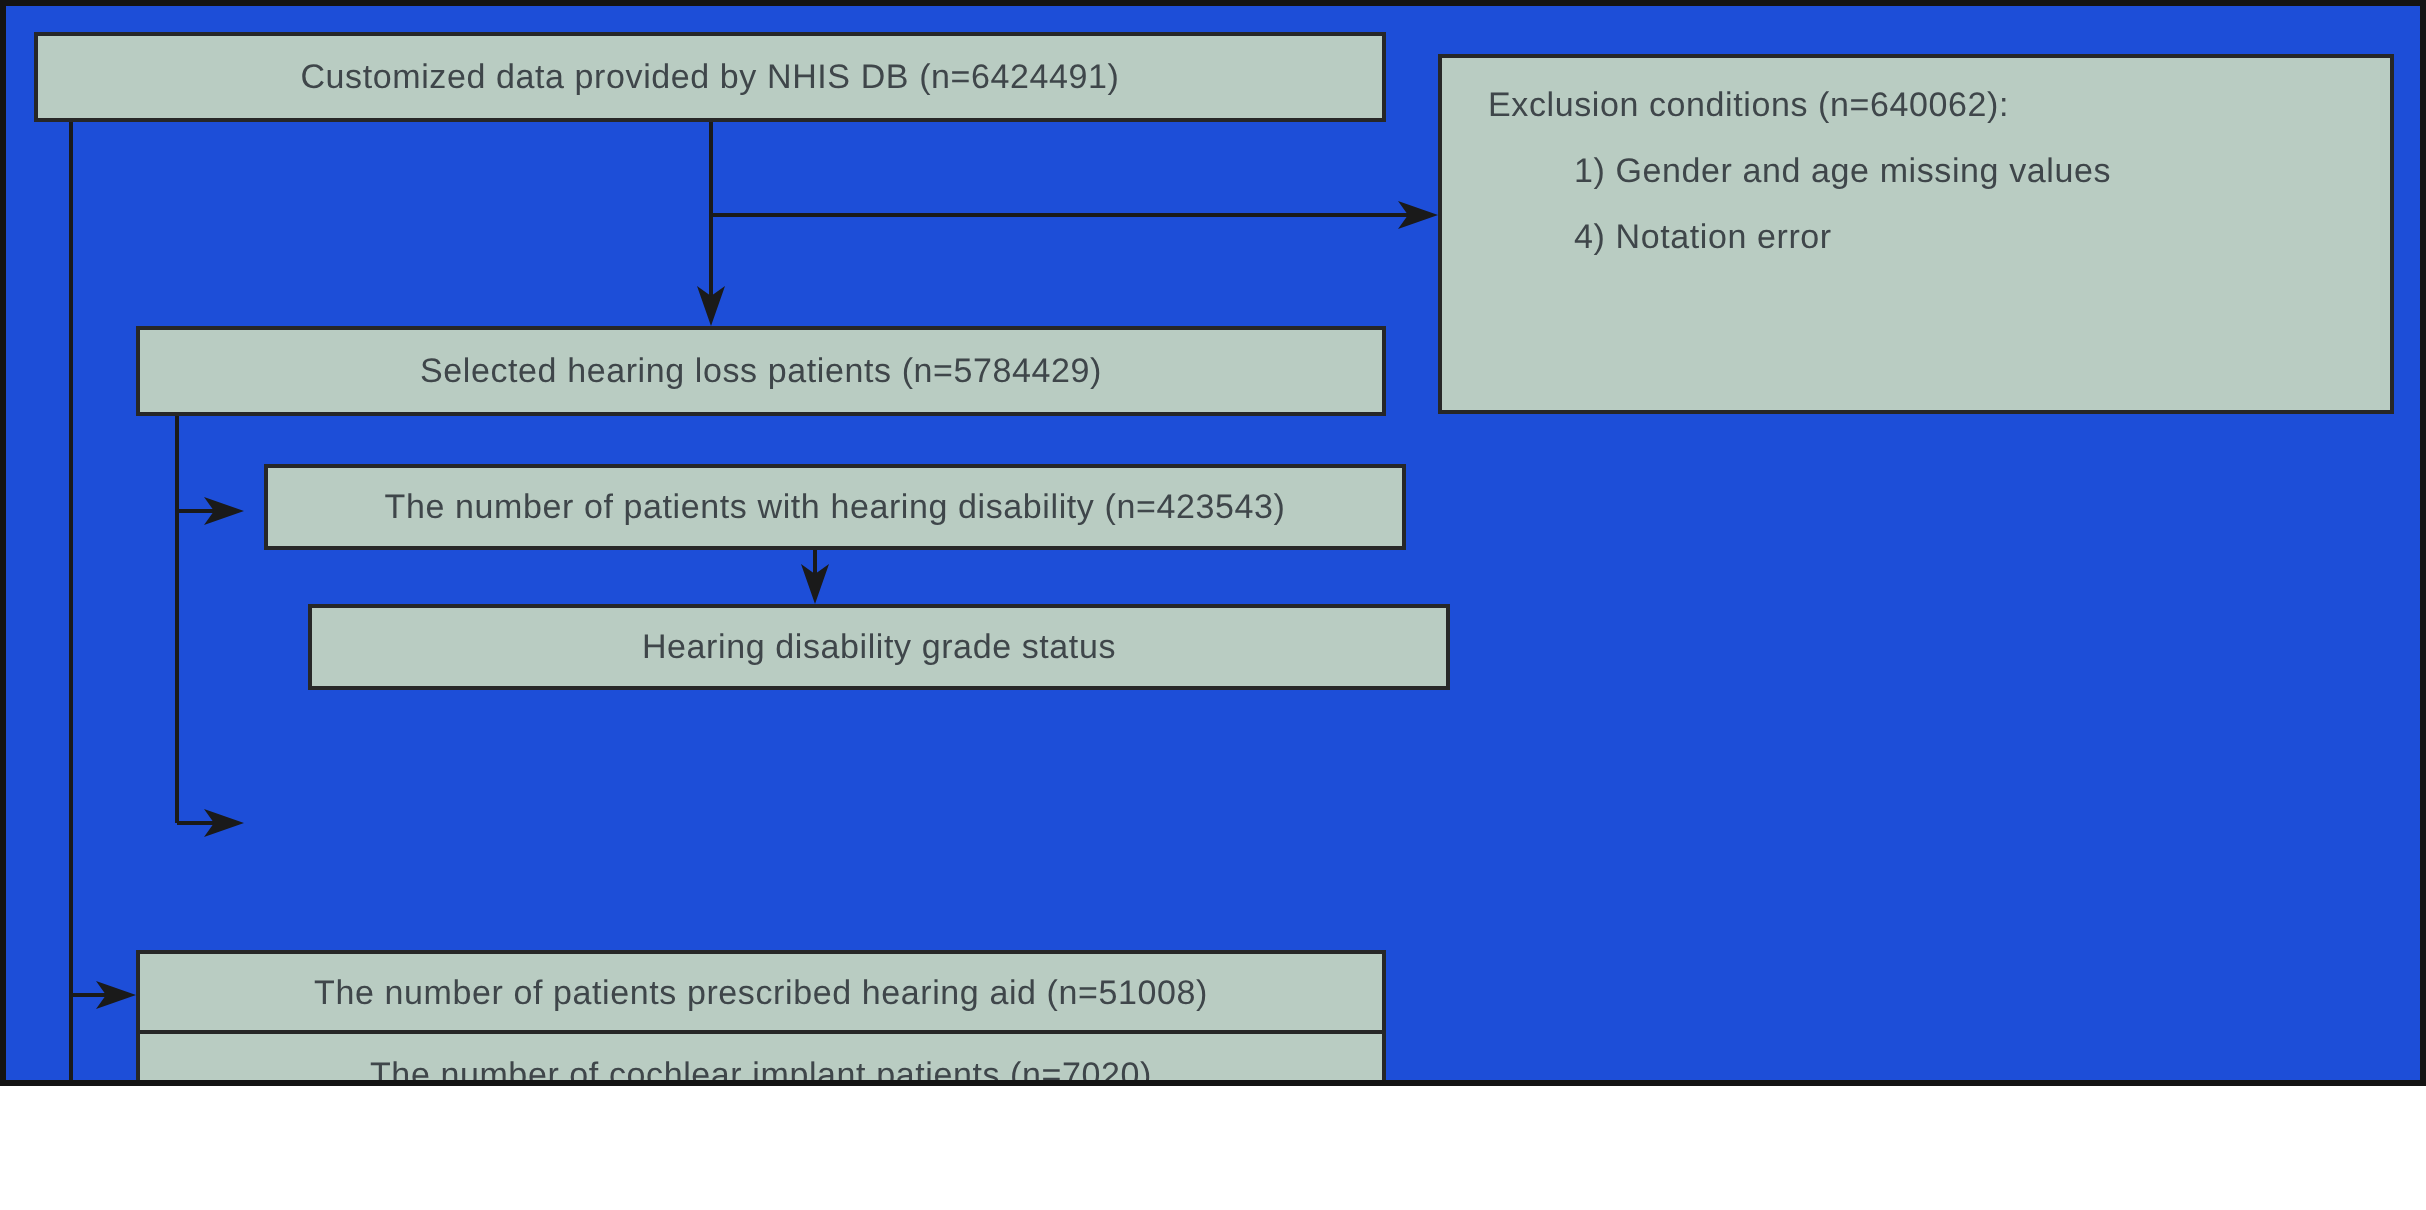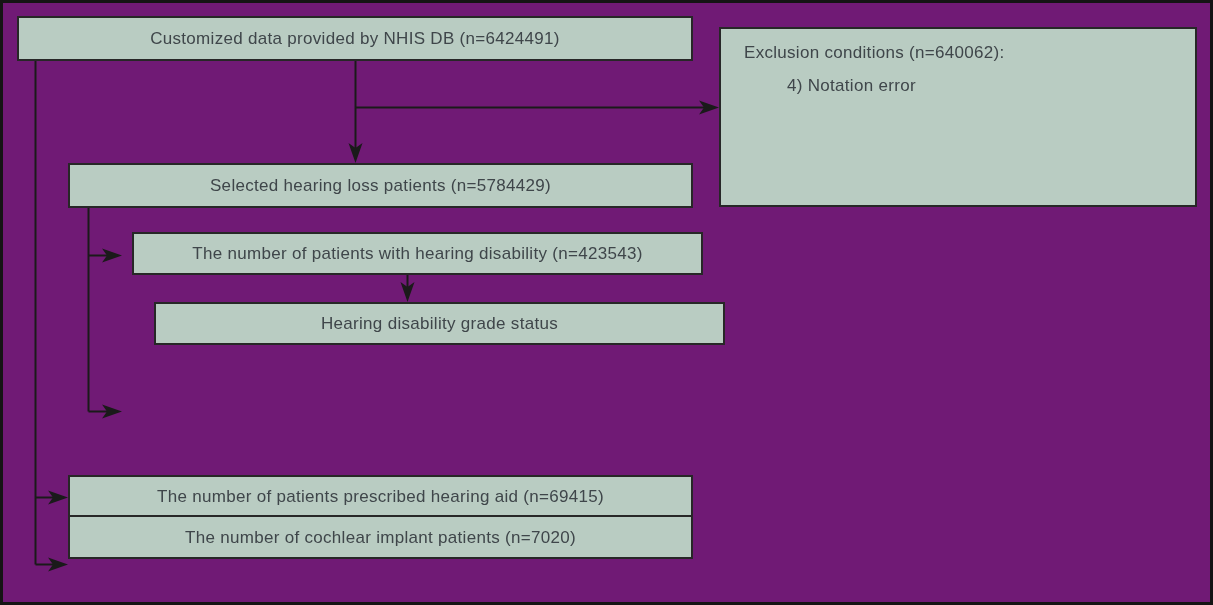--- a/index.html
+++ b/index.html
@@ -4,22 +4,22 @@
 <style>
   html, body {
     margin: 0;
     padding: 0;
     background: #ffffff;
     font-family: "Liberation Sans", "DejaVu Sans", sans-serif;
   }
   .canvas {
     position: relative;
     width: 1213px;
-    height: 605px;
-    background: #701a75;
+    height: 543px;
+    background: #1d4ed8;
     overflow: hidden;
   }
   .frame {
     position: absolute;
     left: 0; top: 0; right: 0; bottom: 0;
     border: 3px solid #141414;
     pointer-events: none;
     z-index: 3;
   }
   .connectors {
@@ -112,38 +112,39 @@
       <polygon class="arrowhead" points="122,411.5 102,404.5 107,411.5 102,418.5"></polygon>
     </g>
   </svg>
 
   <div class="box box-nhis">
     <span>Customized data provided by NHIS DB (n=6424491)</span>
   </div>
 
   <div class="box box-exclusion">
     <div>Exclusion conditions (n=640062):</div>
+    <div class="excl-item">1) Gender and age missing values</div>
     <div class="excl-item">4) Notation error</div>
   </div>
 
   <div class="box box-selected">
     <span>Selected hearing loss patients (n=5784429)</span>
   </div>
 
   <div class="box box-disability">
     <span>The number of patients with hearing disability (n=423543)</span>
   </div>
 
   <div class="box box-grade">
     <span>Hearing disability grade status</span>
   </div>
 
 
   <div class="box box-hearingaid">
-    <span>The number of patients prescribed hearing aid (n=69415)</span>
+    <span>The number of patients prescribed hearing aid (n=51008)</span>
   </div>
 
   <div class="box box-cochlear">
     <span>The number of cochlear implant patients (n=7020)</span>
   </div>
 
   <div class="frame"></div>
 </div>
 
 </body></html>

